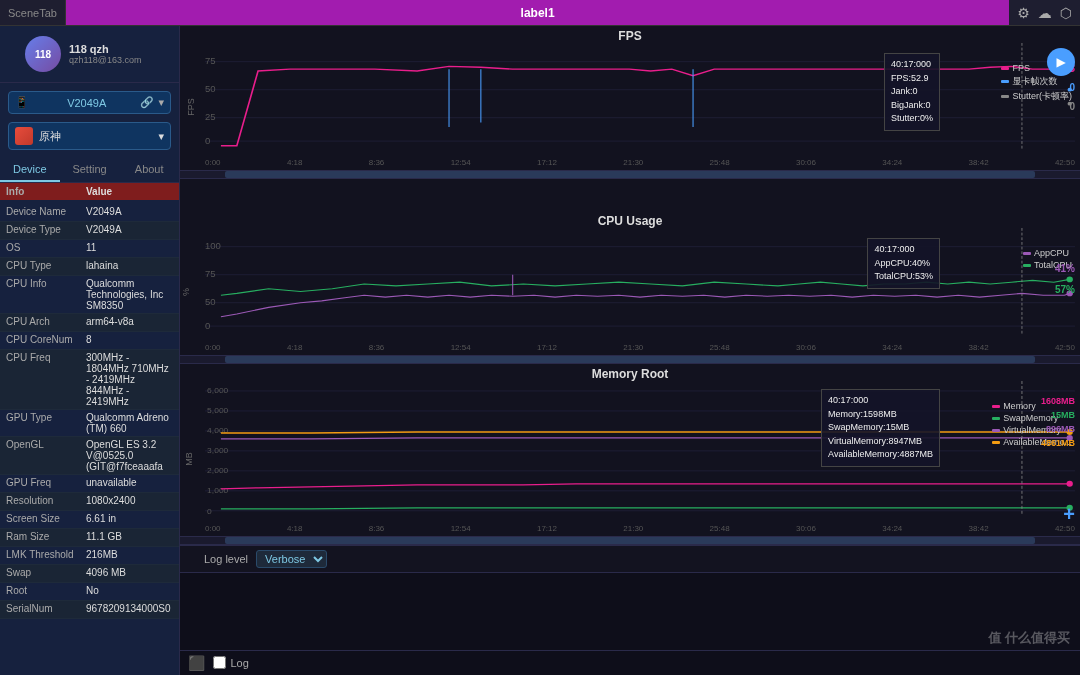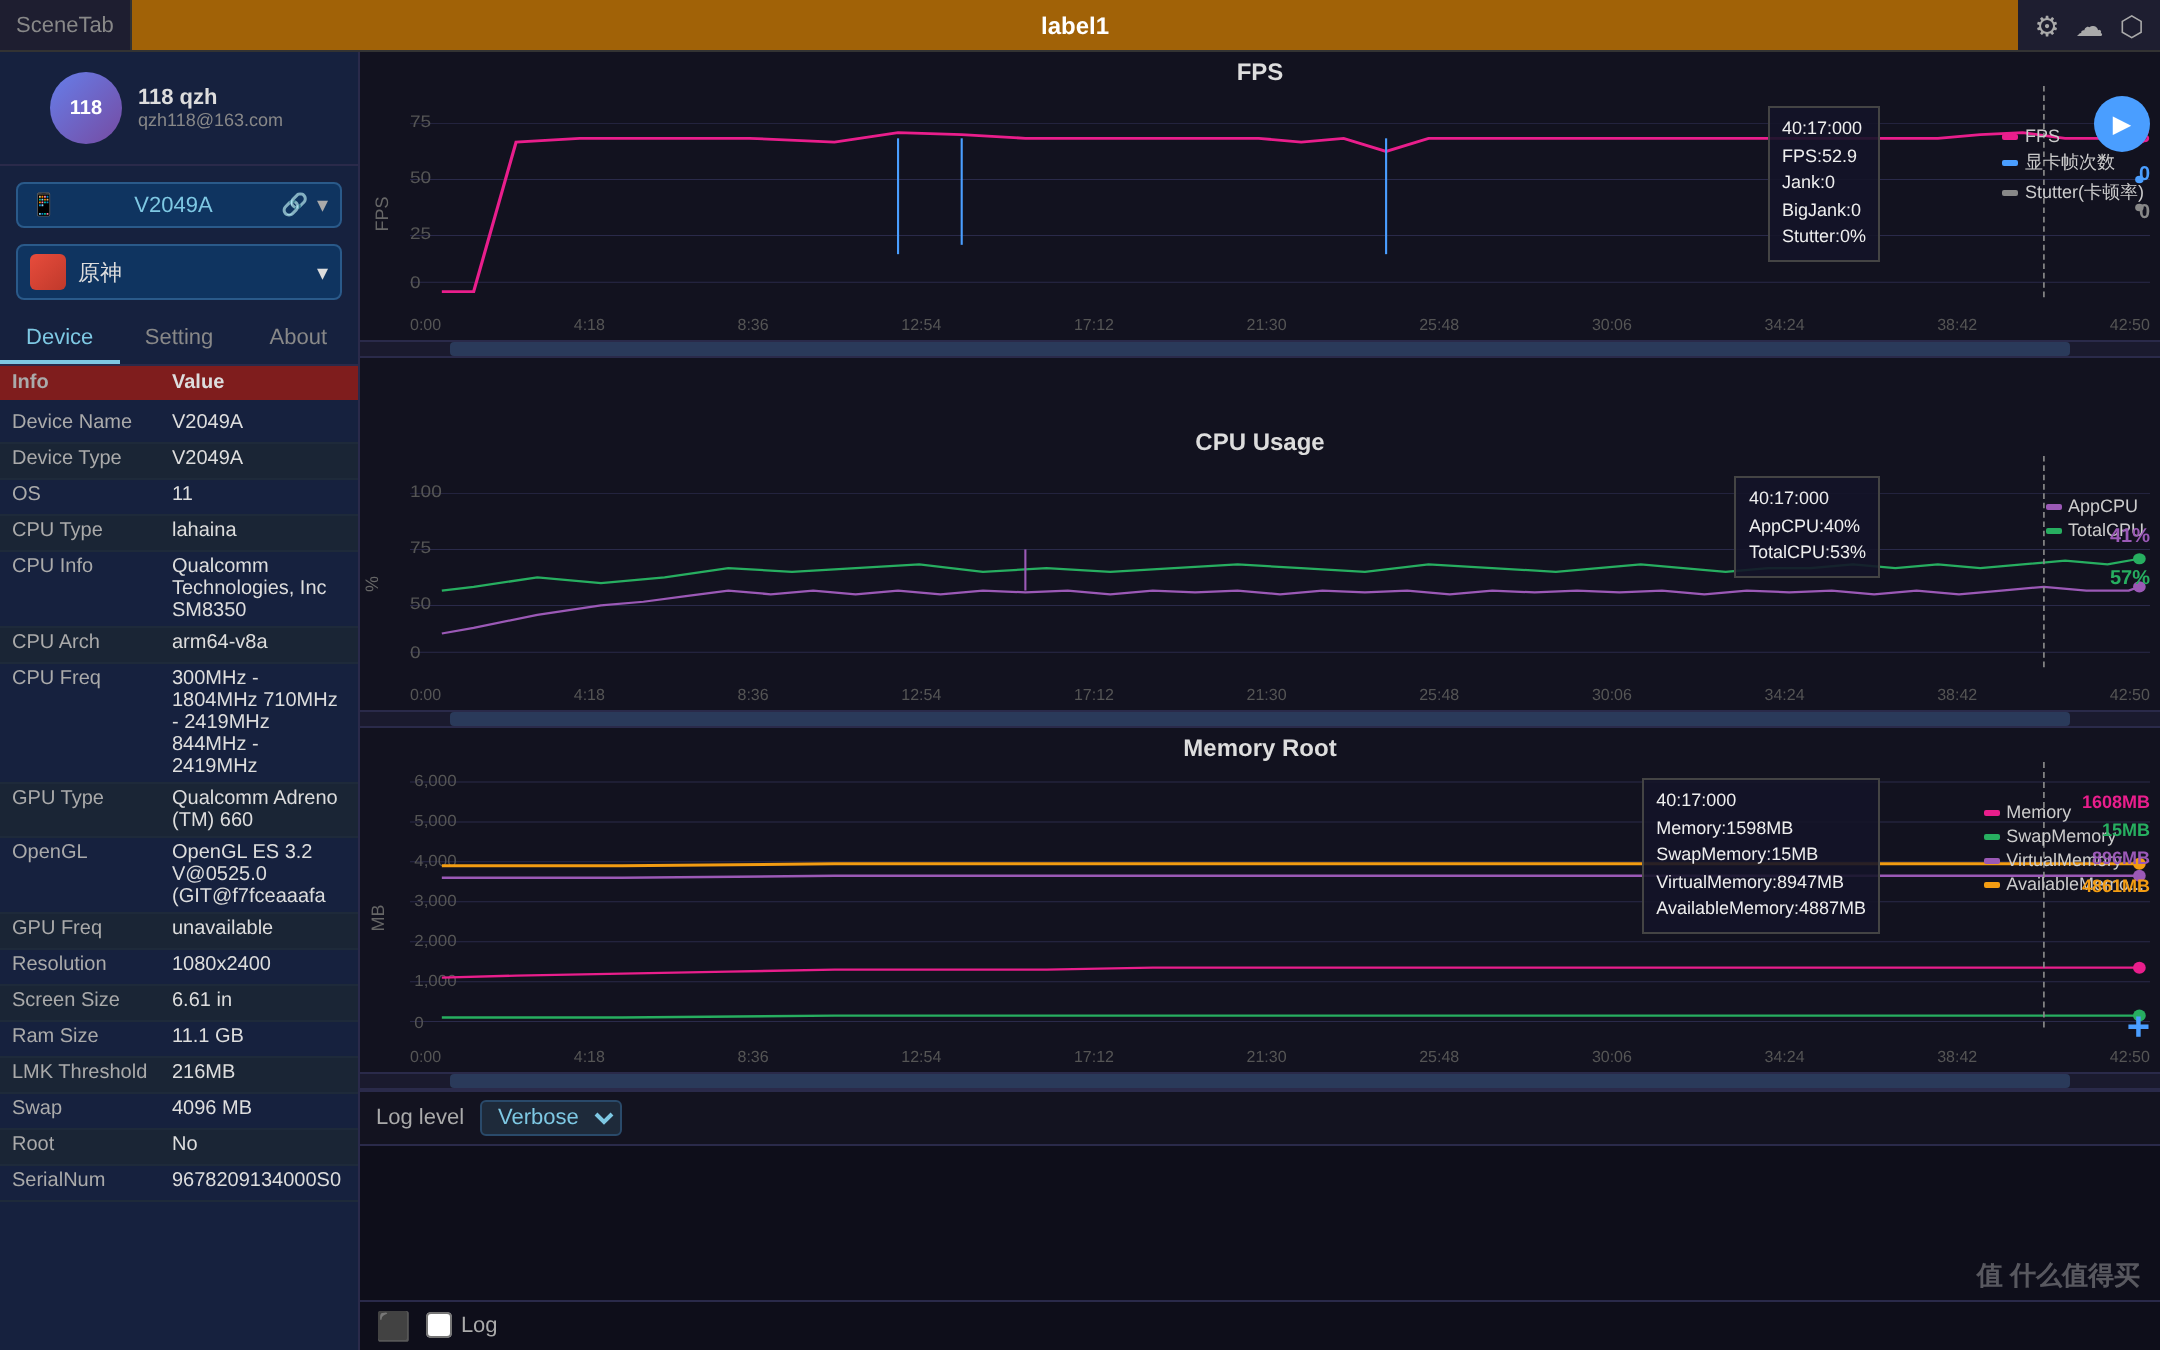--- a/index.html
+++ b/index.html
@@ -27,21 +27,21 @@
       color: #888;
       font-size: 11px;
       padding: 12px 8px;
       border-right: 1px solid #333;
       height: 100%;
       display: flex;
       align-items: center;
     }
     .label-bar {
       flex: 1;
-      background: #a16207;
+      background: #a21caf;
       height: 100%;
       display: flex;
       align-items: center;
       justify-content: center;
       color: white;
       font-size: 12px;
       font-weight: bold;
     }
     .top-icons {
       display: flex;
@@ -301,21 +301,21 @@
     .log-area {
       height: 130px;
       background: #0e0e1a;
       border-top: 1px solid #2a2a4a;
       display: flex;
       flex-direction: column;
     }
     .log-header {
       display: flex;
       align-items: center;
-      padding: 4px 8px;
+      padding: 4px 24px;
       background: #131320;
       border-bottom: 1px solid #2a2a4a;
       gap: 8px;
     }
     .log-level-label {
       color: #aaa;
       font-size: 11px;
     }
     .log-level-select {
       background: #1e2a3a;
@@ -447,20 +447,24 @@
           <span class="info-key">CPU Type</span>
           <span class="info-val">lahaina</span>
         </div>
         <div class="info-row">
           <span class="info-key">CPU Info</span>
           <span class="info-val">Qualcomm Technologies, Inc SM8350</span>
         </div>
         <div class="info-row">
           <span class="info-key">CPU Arch</span>
           <span class="info-val">arm64-v8a</span>
+        </div>
+        <div class="info-row">
+          <span class="info-key">CPU CoreNum</span>
+          <span class="info-val">8</span>
         </div>
         <div class="info-row">
           <span class="info-key">CPU Freq</span>
           <span class="info-val">300MHz - 1804MHz 710MHz - 2419MHz 844MHz - 2419MHz</span>
         </div>
         <div class="info-row">
           <span class="info-key">GPU Type</span>
           <span class="info-val">Qualcomm Adreno (TM) 660</span>
         </div>
         <div class="info-row">

